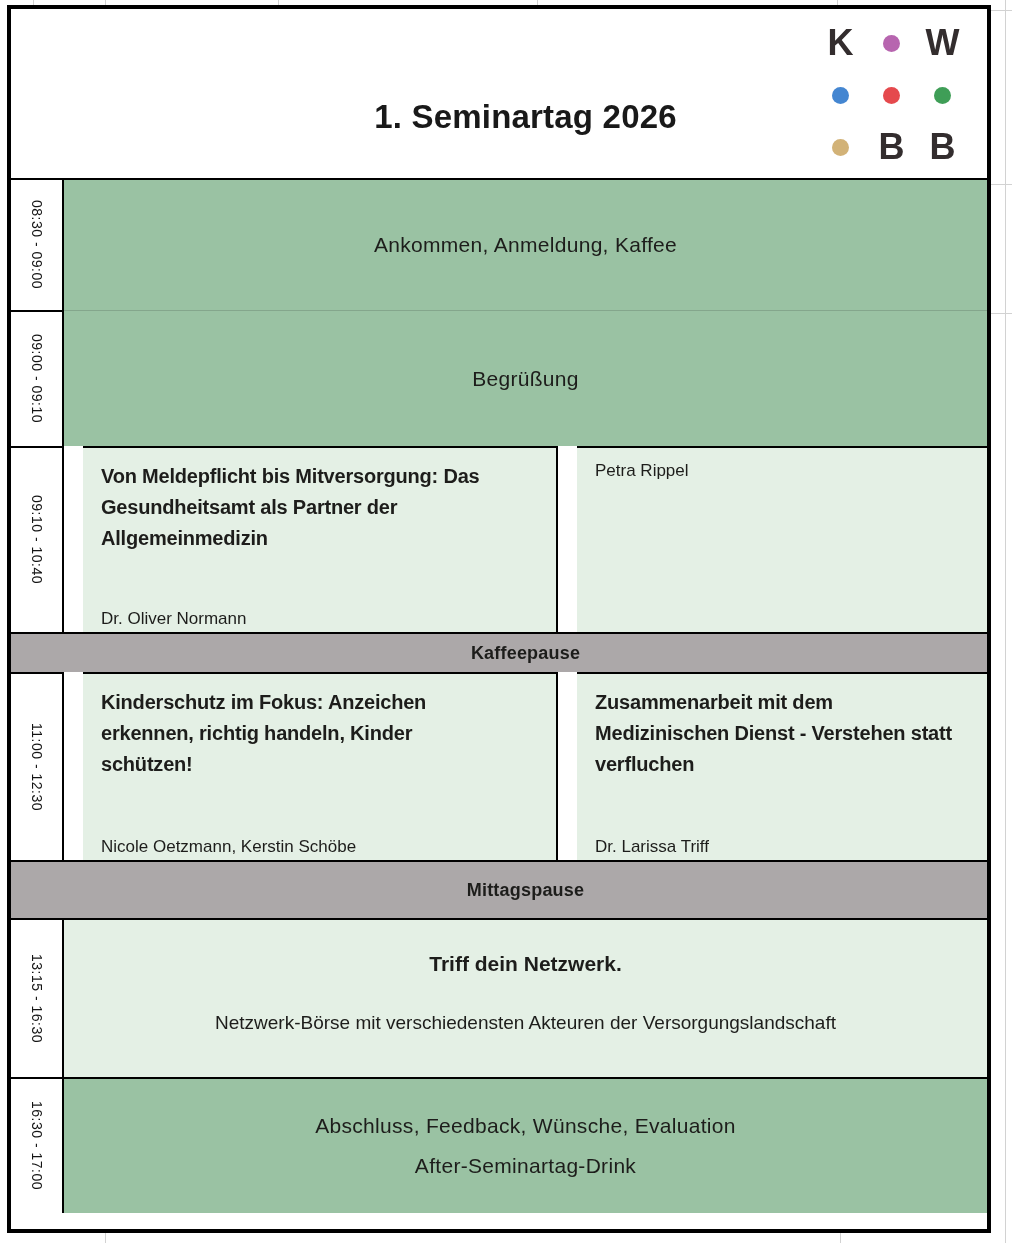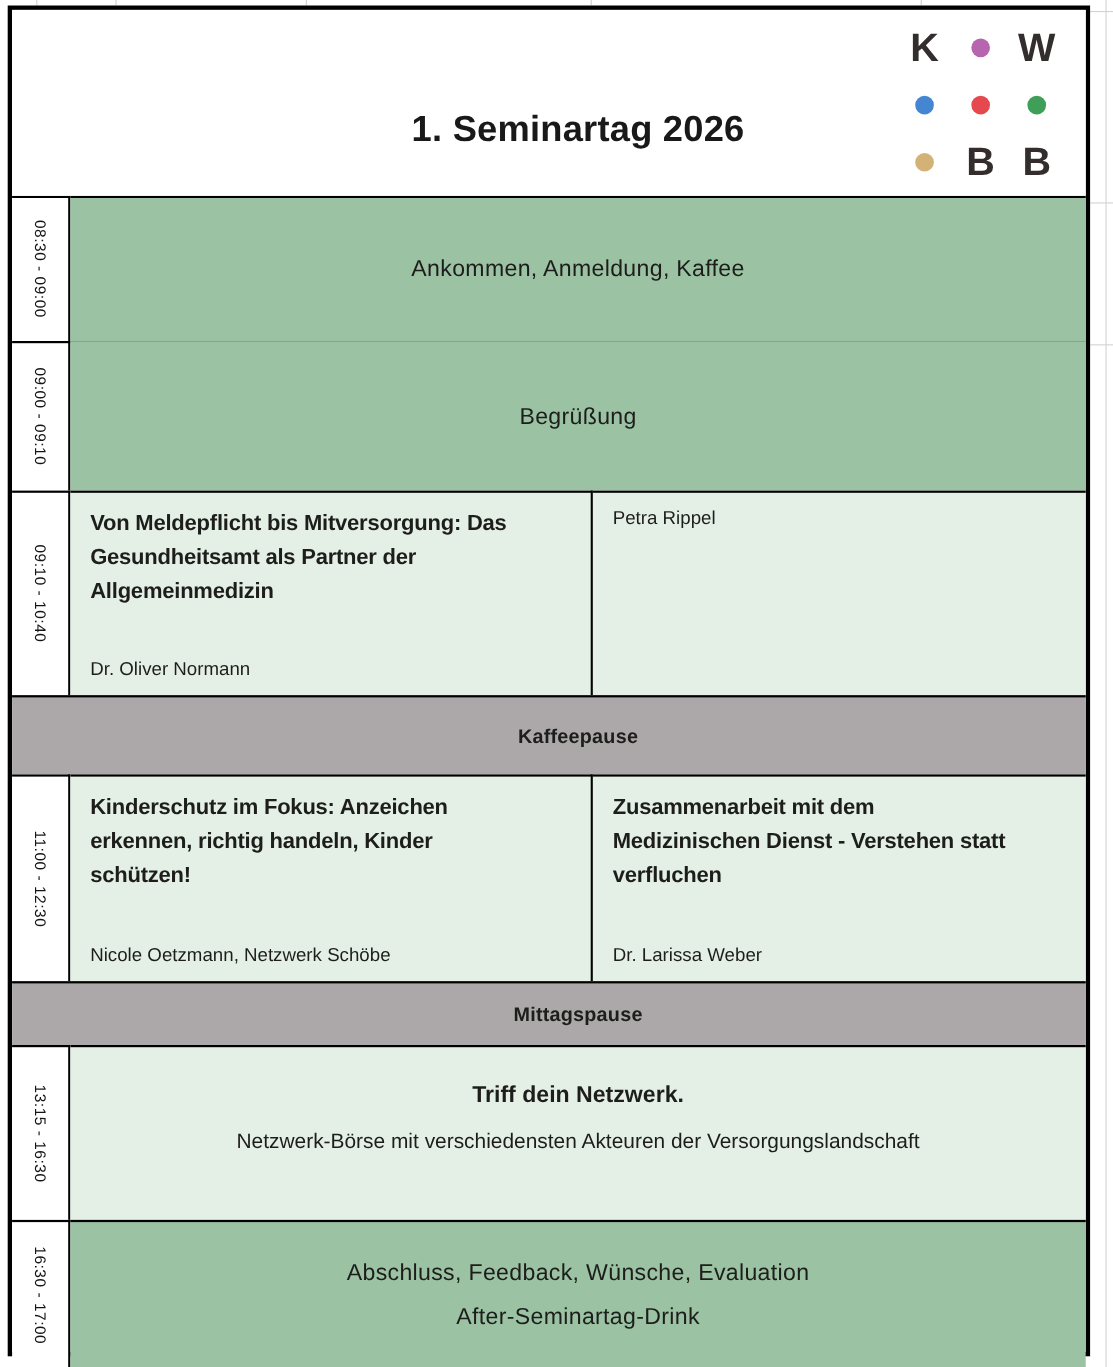--- a/index.html
+++ b/index.html
@@ -14,46 +14,46 @@
   .table{position:absolute;left:7px;top:5px;width:984px;height:1228px;
          border:4px solid #000;box-sizing:border-box;display:flex;flex-direction:column;background:#fff;}
 
   .row{display:flex;box-sizing:border-box;flex:0 0 auto;}
   .row > *{box-sizing:border-box;}
   .bt > *{border-top:2px solid #000;}
   
   .faintline .cell{border-top:1px solid rgba(0,0,0,0.14);text-align:right;}
 
   .hh{height:169px}.h1{height:132px}.h2{height:136px}.h3{height:186px}
-  .hp{height:72px}.h4{height:188px}.hp2{height:58px}.h5{height:159px}.h6{height:136px}
+  .hp{height:40px}.h4{height:188px}.hp2{height:58px}.h5{height:159px}.h6{height:136px}
 
   .timecell{flex:0 0 53px;width:53px;background:#fff;border-right:2px solid #000;
             display:flex;align-items:center;justify-content:center;}
   .timetext{writing-mode:vertical-rl;text-orientation:mixed;font-size:14px;
             letter-spacing:0.5px;color:#141414;white-space:nowrap;}
 
   .cell{flex:1;}
   .green{background:#9ac2a3;}
   .simple{display:flex;align-items:center;justify-content:center;
           font-size:21px;letter-spacing:0.3px;text-align:center;}
 
   .session{display:flex;flex-direction:column;justify-content:space-between;
-           padding:13px 18px 13px 18px;background:#e4f0e5;}
+           padding:13px 18px 3px 18px;background:#e4f0e5;margin-left:19px;}
   .s-left{flex:0 0 475px;width:475px;border-right:2px solid #000 !important;
           border-top:2px solid #000;}
   .s-right{flex:1;}
   .session-title{font-weight:700;font-size:20px;line-height:31px;
                  letter-spacing:-0.2px;white-space:pre-line;}
   .speaker{font-size:17px;}
 
   .pausecell{flex:1;background:#aca8a9;display:flex;align-items:center;justify-content:center;
              padding-left:53px;font-weight:700;font-size:18px;letter-spacing:0.2px;}
 
   .netzcell{display:flex;flex-direction:column;align-items:center;
-            padding-top:32px;gap:20px;background:#e4f0e5;}
+            padding-top:32px;gap:36px;background:#e4f0e5;}
   .netz-title{font-weight:700;font-size:21px;}
   .netz-subtitle{font-size:19px;}
 
   .closing{display:flex;align-items:center;justify-content:center;text-align:center;
            font-size:21px;line-height:40px;letter-spacing:0.3px;white-space:pre-line;}
 
   
   .header-row{position:relative;background:#fff;}
   .header-title{position:absolute;left:53px;right:0;top:0;bottom:0;
                 display:flex;align-items:center;justify-content:center;
@@ -150,27 +150,27 @@
     </div>
 
     <div class="row h4 bt">
       <div class="timecell">
         <span class="timetext">11:00 - 12:30</span>
       </div>
       <div class="session s-left">
         <div class="session-title">Kinderschutz im Fokus: Anzeichen
 erkennen, richtig handeln, Kinder
 schützen!</div>
-        <div class="speaker">Nicole Oetzmann, Netzwerk Schöbe</div>
+        <div class="speaker">Nicole Oetzmann, Kerstin Schöbe</div>
       </div>
       <div class="session s-right">
         <div class="session-title">Zusammenarbeit mit dem
 Medizinischen Dienst - Verstehen statt
 verfluchen</div>
-        <div class="speaker">Dr. Larissa Weber</div>
+        <div class="speaker">Dr. Larissa Triff</div>
       </div>
     </div>
 
     <div class="row hp2 bt">
       <div class="pausecell">Mittagspause</div>
     </div>
 
     <div class="row h5 bt">
       <div class="timecell">
         <span class="timetext">13:15 - 16:30</span>

